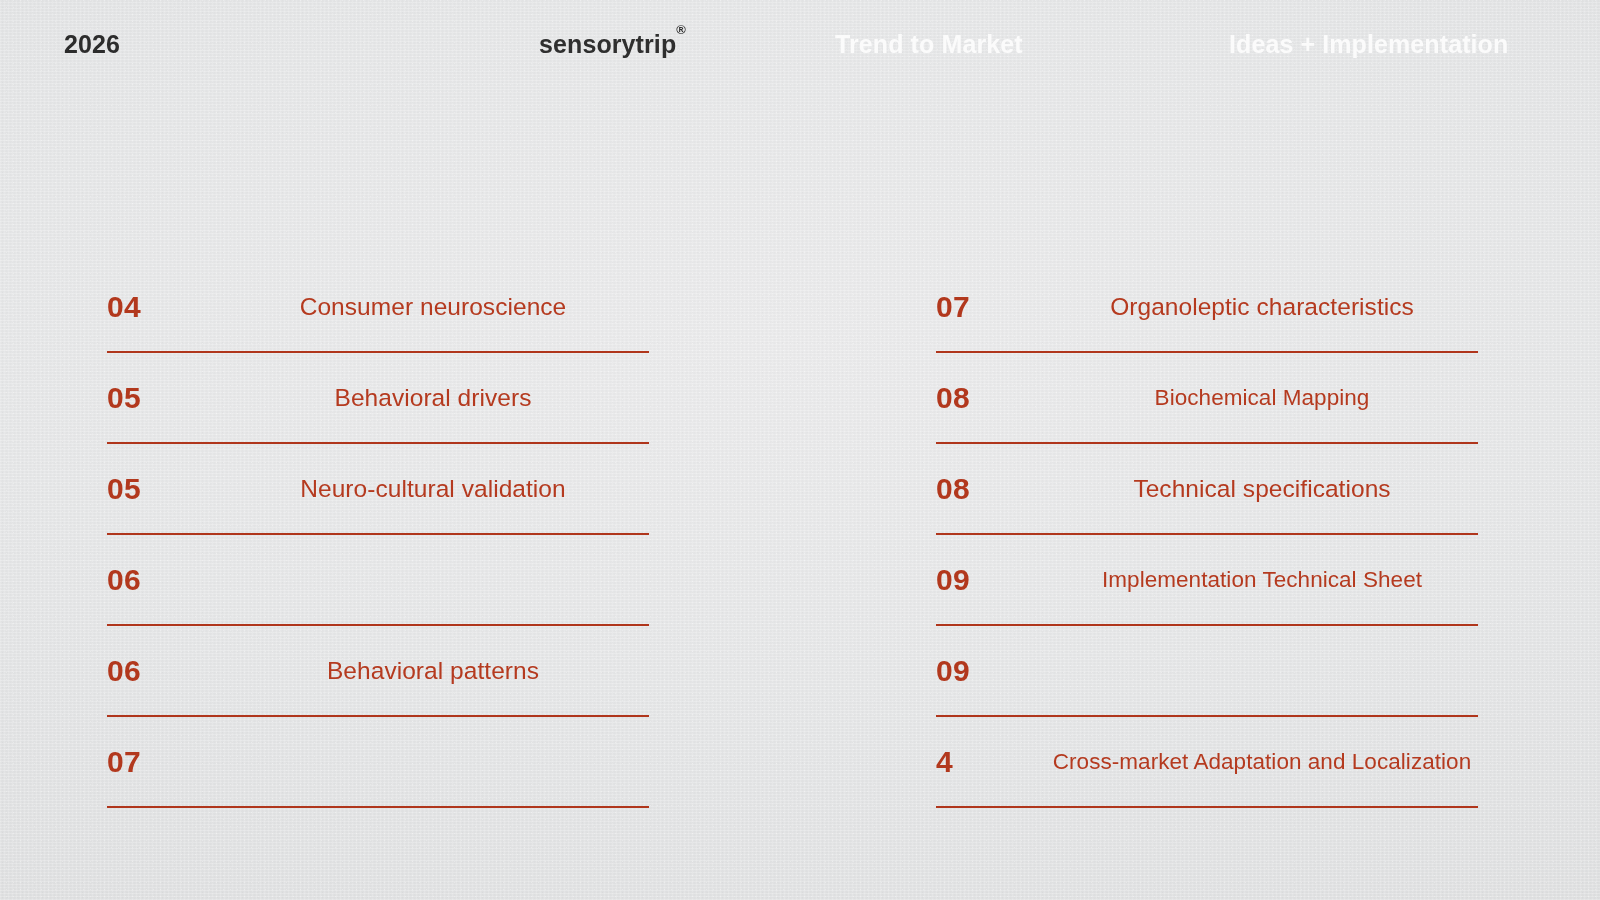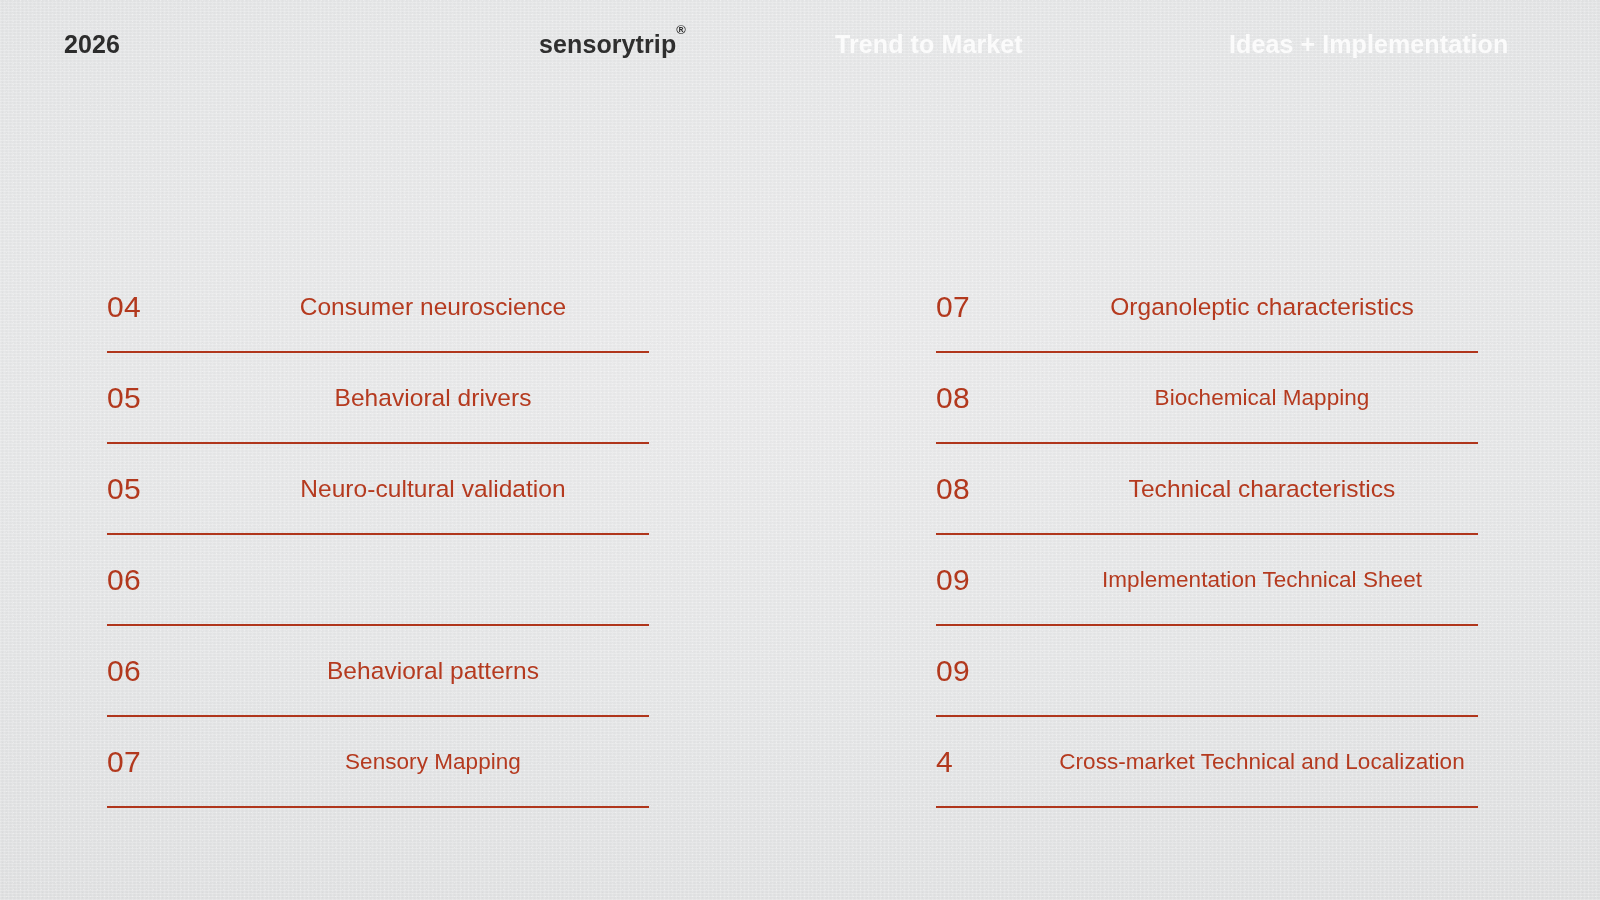--- a/index.html
+++ b/index.html
@@ -82,21 +82,21 @@
 
   .toc-row {
     position:relative;
     height:91px;
     display:flex;
     align-items:center;
     border-bottom:2.4px solid #b0361c;
   }
   .toc-num {
     font-size:30px;
-    font-weight:400;
+    font-weight:700;
     color:#b2381d;
     letter-spacing:.2px;
     line-height:1;
     width:110px;
     flex:0 0 110px;
   }
   .toc-label {
     flex:1 1 auto;
     text-align:center;
     color:#b53a1f;
@@ -146,41 +146,40 @@
       </div>
       <div class="toc-row">
         <div class="toc-num">06</div>
       </div>
       <div class="toc-row">
         <div class="toc-num">06</div>
         <div class="toc-label regular">Behavioral patterns</div>
       </div>
       <div class="toc-row">
         <div class="toc-num">07</div>
-        <div class="toc-label bold">Sensory Mapping</div>
       </div>
     </div>
   <div class="column" id="column-right">
       <div class="toc-row">
         <div class="toc-num">07</div>
         <div class="toc-label regular">Organoleptic characteristics</div>
       </div>
       <div class="toc-row">
         <div class="toc-num">08</div>
         <div class="toc-label bold">Biochemical Mapping</div>
       </div>
       <div class="toc-row">
         <div class="toc-num">08</div>
-        <div class="toc-label regular">Technical characteristics</div>
+        <div class="toc-label regular">Technical specifications</div>
       </div>
       <div class="toc-row">
         <div class="toc-num">09</div>
         <div class="toc-label bold">Implementation Technical Sheet</div>
       </div>
       <div class="toc-row">
         <div class="toc-num">09</div>
       </div>
       <div class="toc-row">
         <div class="toc-num">4</div>
-        <div class="toc-label bold">Cross-market Technical and Localization</div>
+        <div class="toc-label bold">Cross-market Adaptation and Localization</div>
       </div>
     </div>
 </div>
 
 </body></html>

